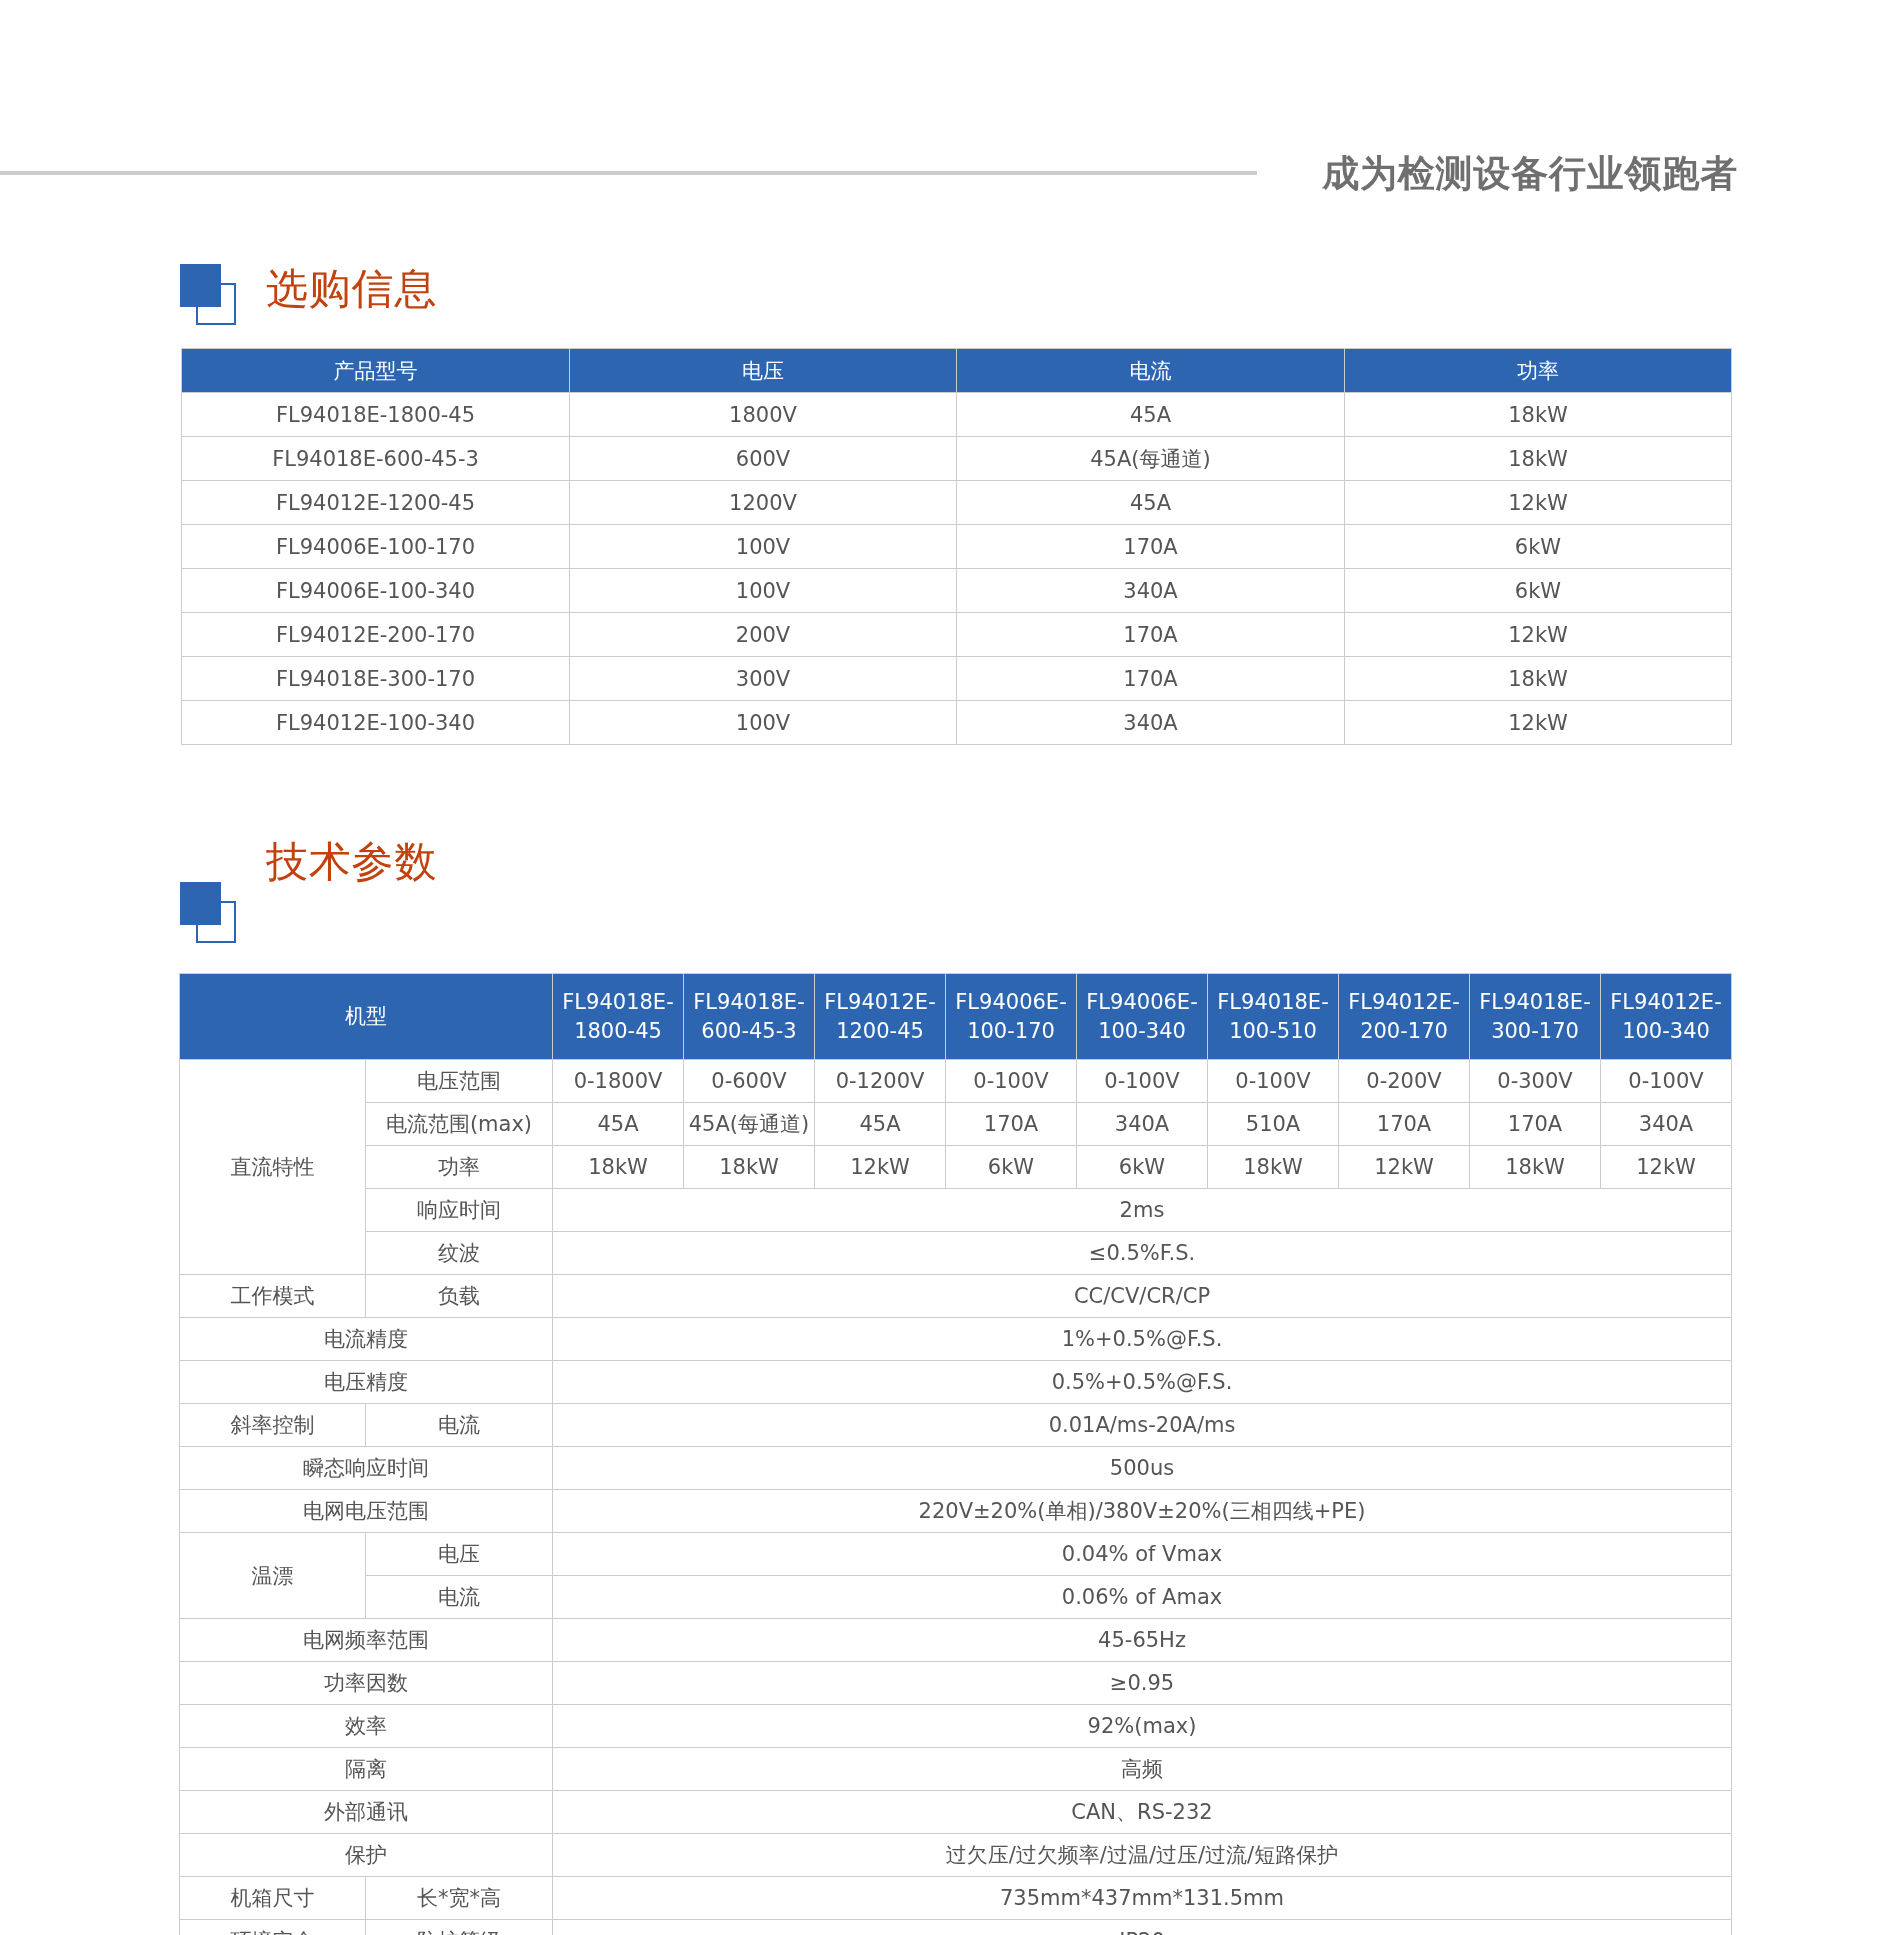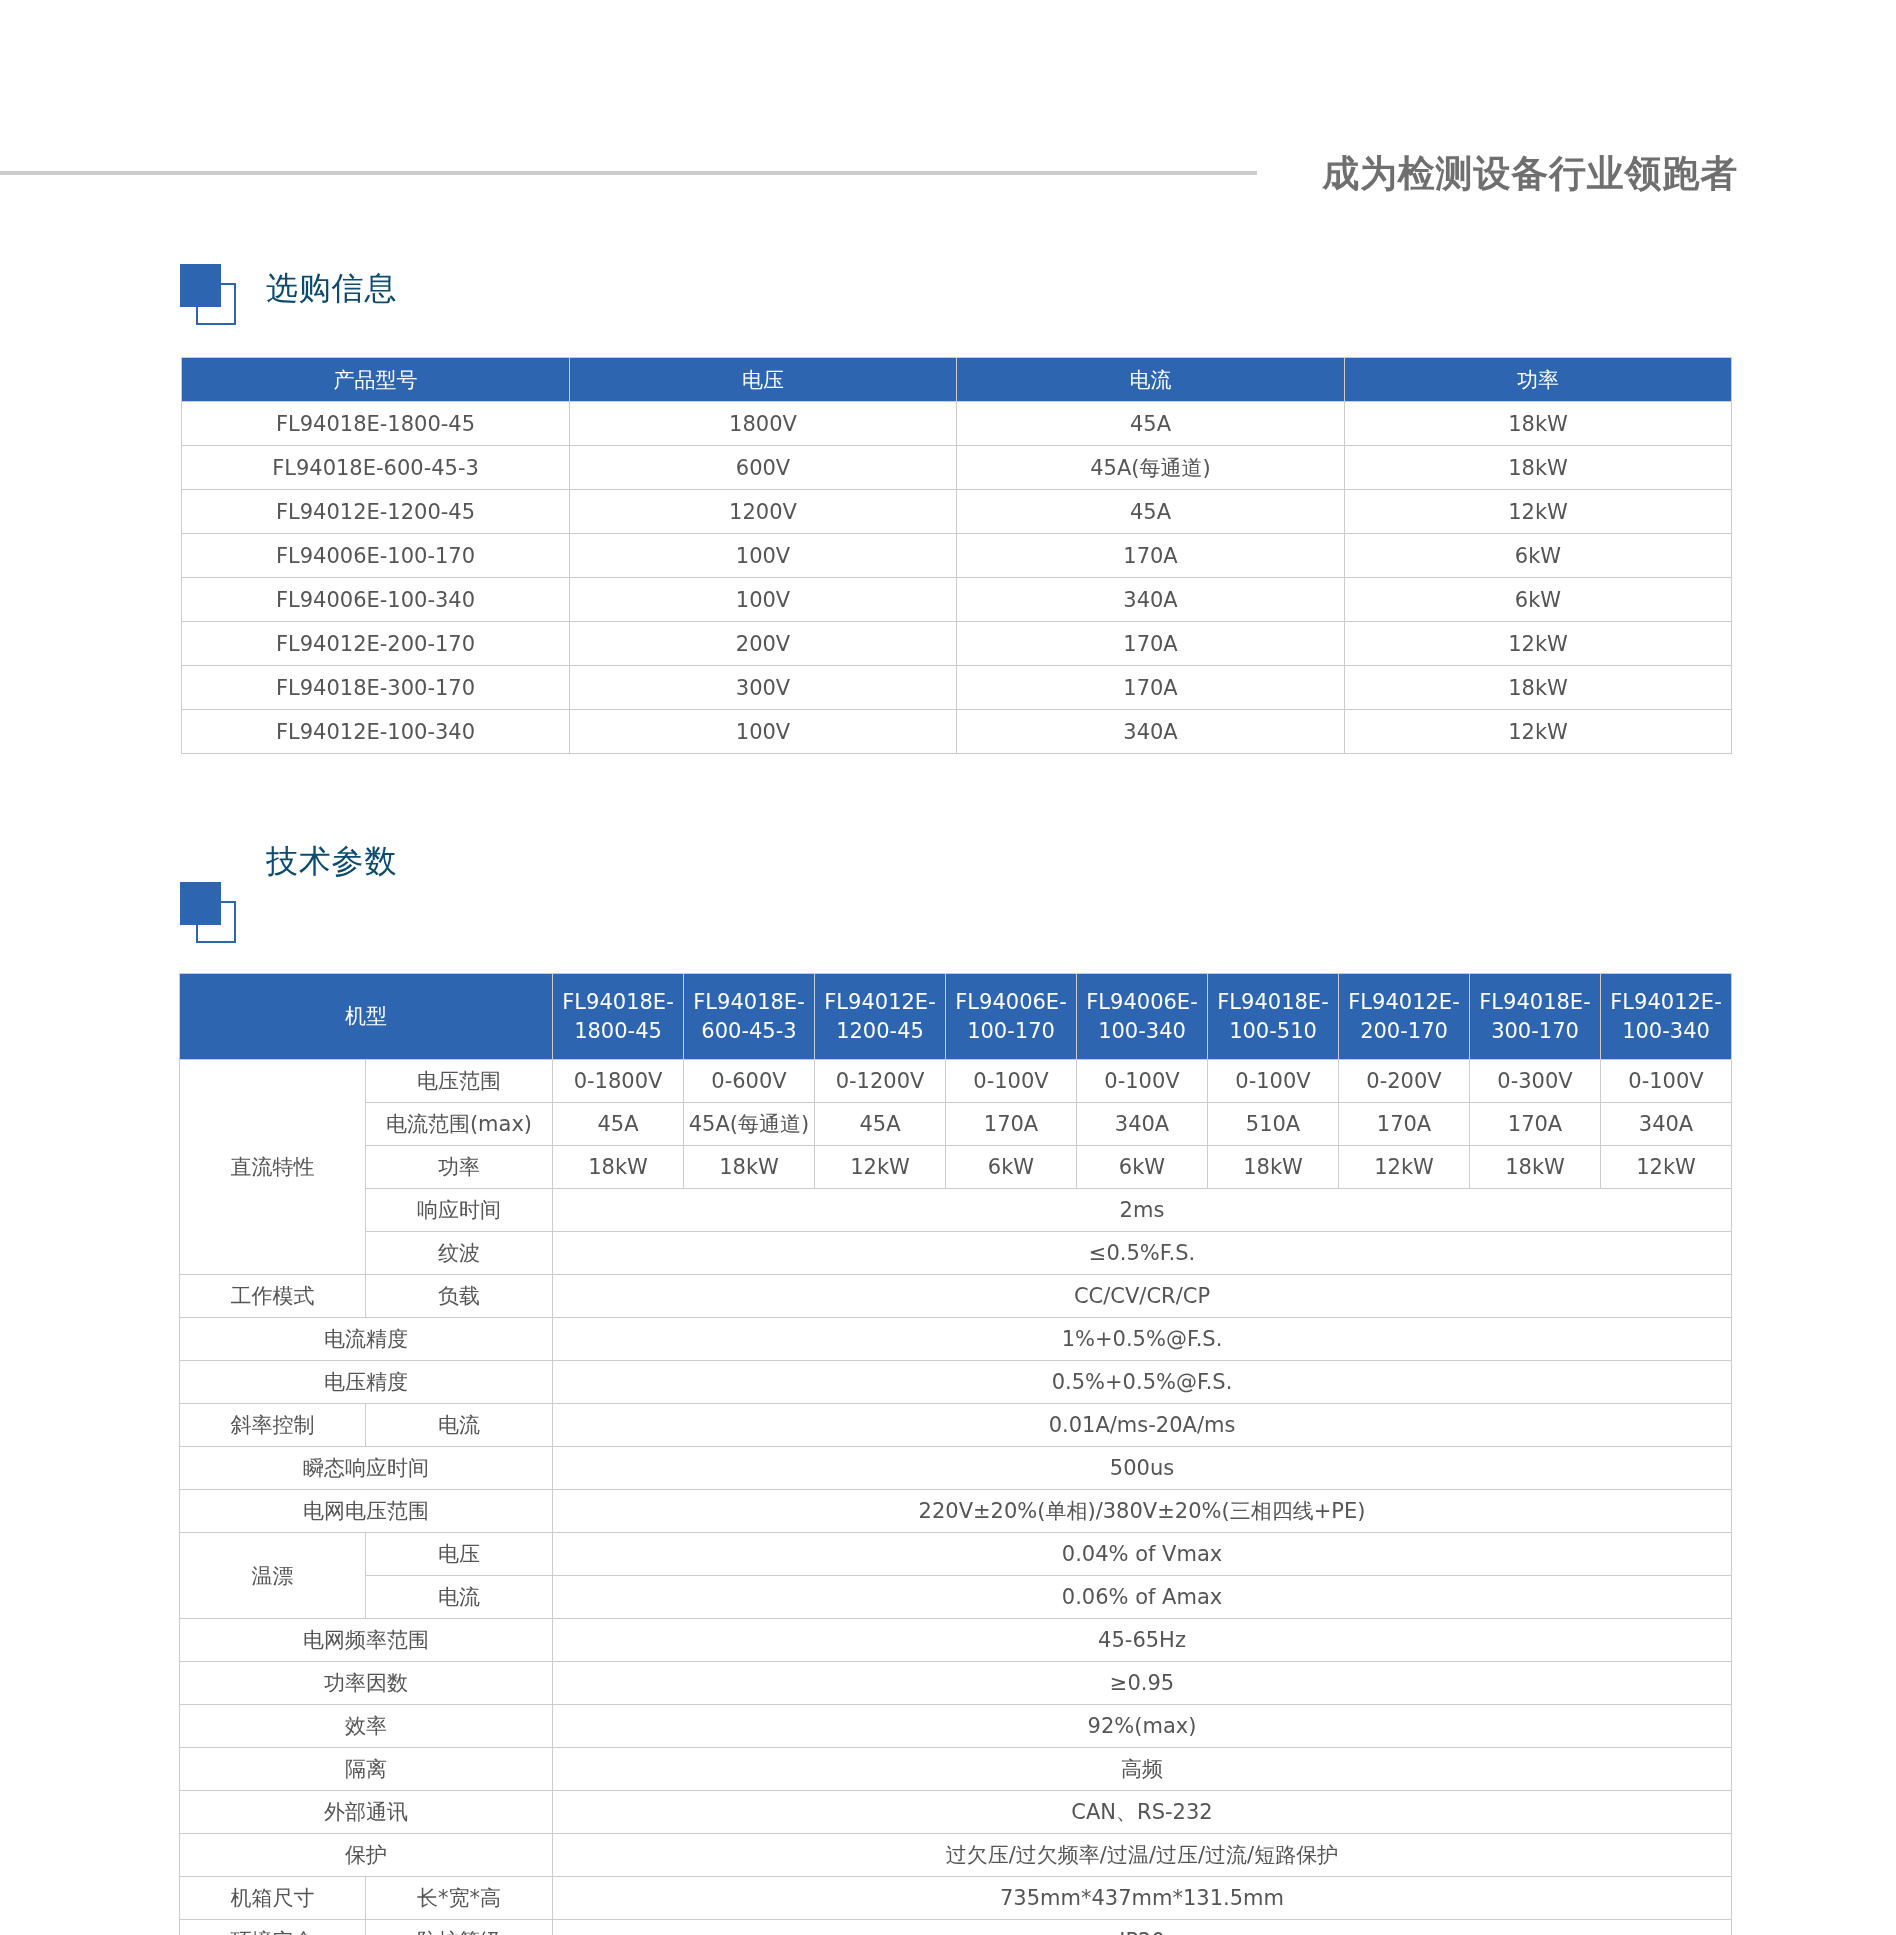--- a/index.html
+++ b/index.html
@@ -5,27 +5,27 @@
   html, body { margin:0; padding:0; background:#ffffff; }
   body { width:1896px; height:2555px; position:relative; overflow:hidden;
          font-family:"DejaVu Sans","Liberation Sans",sans-serif; color:#555555; }
   .rule { position:absolute; left:0; top:171px; width:1257px; height:4.3px; background:#cccccc; }
   .tagline { position:absolute; right:158px; top:152px; font-size:37px; line-height:43px;
              color:#6f6f6f; letter-spacing:0.8px; white-space:nowrap;font-weight:bold; }
   .sec-icon { position:absolute; width:58px; height:62px; }
   .sec-icon .fill { position:absolute; left:0; top:0; width:41px; height:43px; background:#2d65b0; }
   .sec-icon .outline { position:absolute; left:16.3px; top:19px; width:36px; height:38px;
                        border:2.3px solid #2d65b0; background:transparent; }
-  .sec-title { position:absolute; font-size:32px; line-height:43px; color:#0c4a6e; white-space:nowrap; letter-spacing:0.8px; }
+  .sec-title { position:absolute; font-size:42px; line-height:43px; color:#c2410c; white-space:nowrap; letter-spacing:0.8px; }
 
   table { position:absolute; border-collapse:collapse; table-layout:fixed; }
   td, th { text-align:center; vertical-align:middle; padding:0; font-weight:normal;
            border:1.9px solid #cccccc; font-size:21px; color:#555555; white-space:nowrap; overflow:hidden; }
   th { background:#2d65b0; color:#ffffff; border-color:#cccccc; }
-  #buy-table { left:181px; top:357px; width:1551px; }
+  #buy-table { left:181px; top:348px; width:1551px; }
   #buy-table th { height:43px; }
   #buy-table td { height:43px; }
   #spec-table { left:179px; top:973px; width:1552px; }
   #spec-table th.hdr { height:85px; line-height:29px; white-space:normal; }
   #spec-table td { height:42px; }
 </style>
 </head>
 <body>
 
 <div class="rule"></div>

